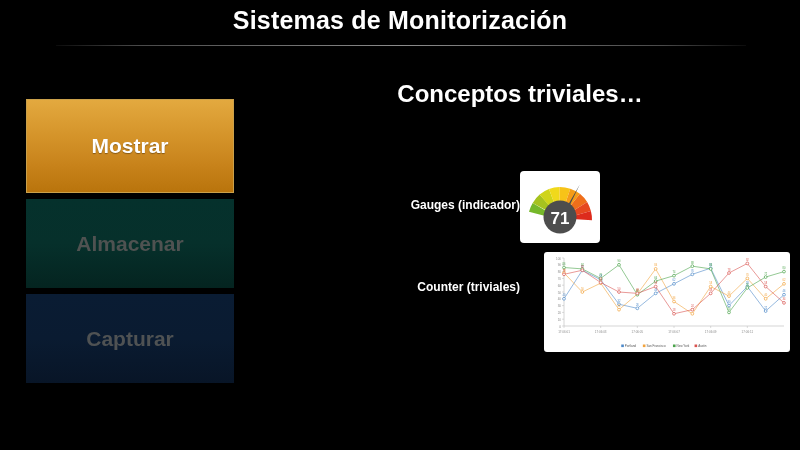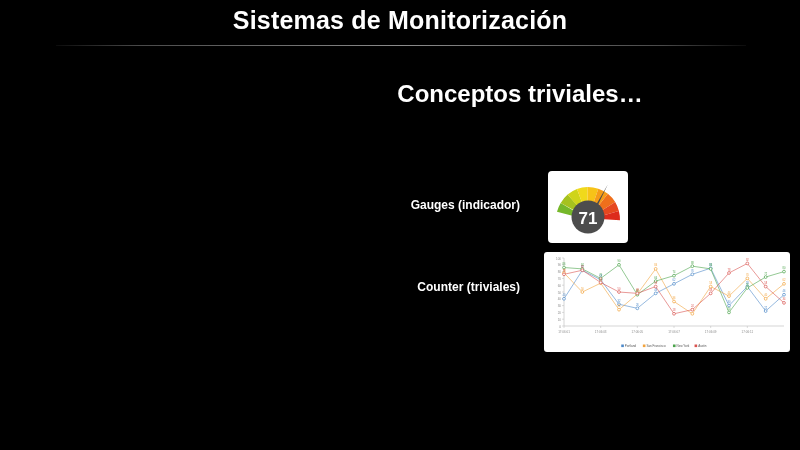--- a/index.html
+++ b/index.html
@@ -100,21 +100,21 @@
     font-weight: bold;
     text-align: right;
     white-space: nowrap;
   }
   .label-gauges { left: 200px; top: 198px; width: 320px; }
   .label-counter { left: 200px; top: 280px; width: 320px; }
 
   
   .gauge-card {
     position: absolute;
-    left: 548px;
+    left: 520px;
     top: 171px;
     width: 80px;
     height: 72px;
     background: #ffffff;
     border-radius: 4px;
     overflow: hidden;
   }
   .gauge-card svg { display: block; }
 
   
@@ -131,20 +131,31 @@
   .chart-card svg { display: block; }
 </style>
 </head>
 <body>
 
 <div class="slide">
 
   <div class="slide-title">Sistemas de Monitorización</div>
   <div class="title-rule"></div>
 
+  <div class="sidebar">
+    <div class="side-btn btn-mostrar">
+      <span>Mostrar</span>
+    </div>
+    <div class="side-btn btn-almacenar">
+      <span>Almacenar</span>
+    </div>
+    <div class="side-btn btn-capturar">
+      <span>Capturar</span>
+    </div>
+  </div>
 
   <div class="section-title">Conceptos triviales…</div>
 
   <div class="row-label label-gauges">Gauges (indicador)</div>
   <div class="row-label label-counter">Counter (triviales)</div>
 
   <div class="gauge-card">
     <svg width="80" height="72" viewBox="0 0 80 72">
       <g>
 

